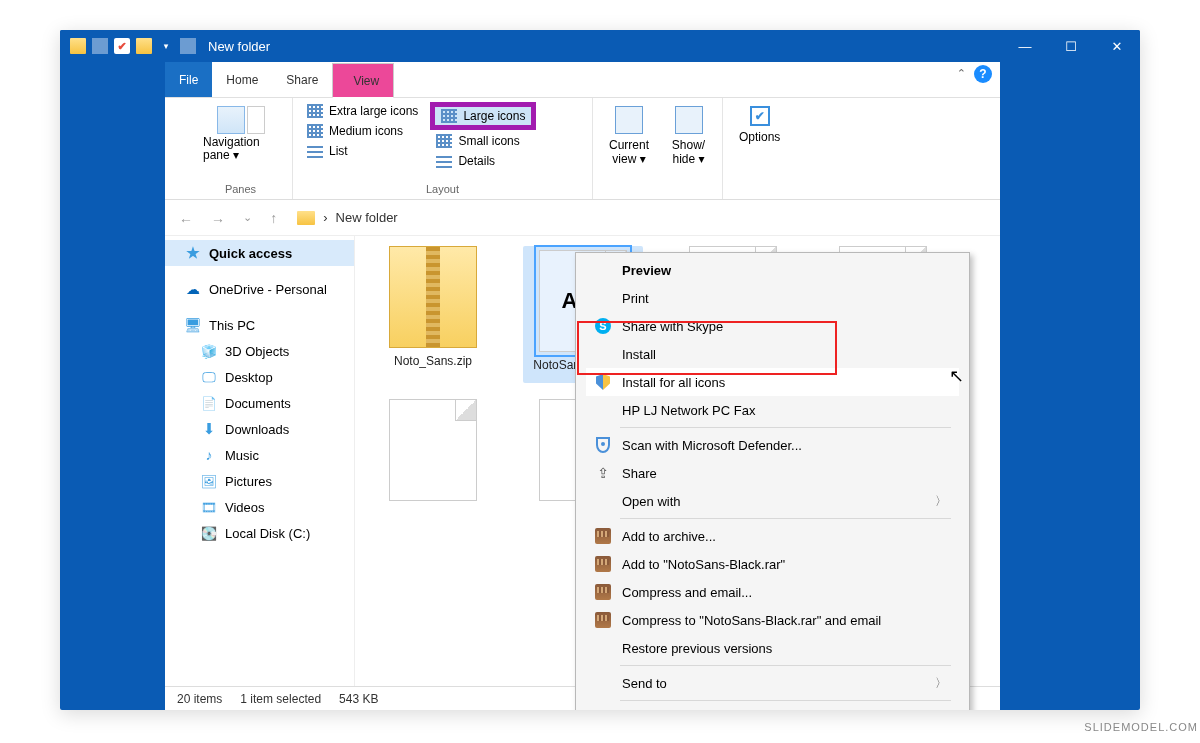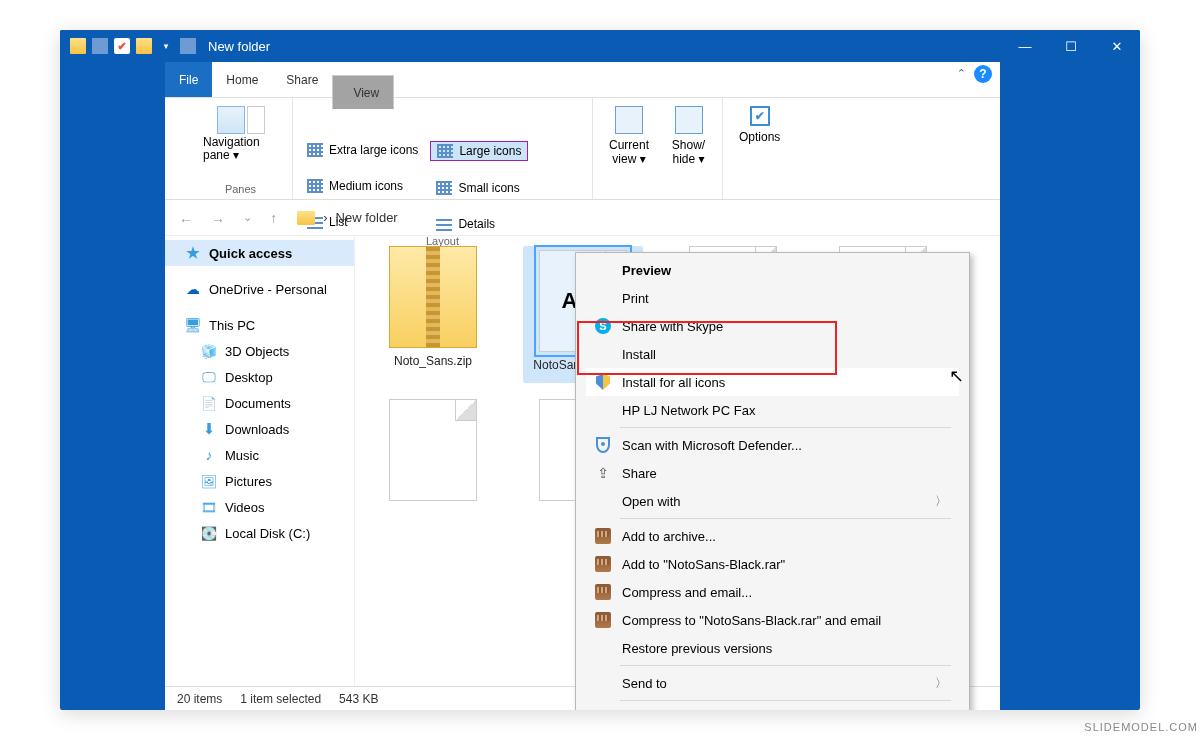--- a/index.html
+++ b/index.html
@@ -17,35 +17,35 @@
   .win-controls { position: absolute; right: 0; top: 0; display: flex; }
   .win-btn { width: 46px; height: 32px; display: flex; align-items: center; justify-content: center; color: #fff; }
 
   
   .explorer { position: absolute; left: 105px; top: 32px; width: 835px; height: 648px; background: #fff; display: flex; flex-direction: column; }
 
   
   .tabs-row { height: 36px; display: flex; align-items: center; font-size: 12px; border-bottom: 1px solid #e0e0e0; background:#fff; position:relative;}
   .file-tab { background: #1a6fc4; color: #fff; padding: 4px 14px; height:100%; display:flex; align-items:center;}
   .tab { padding: 4px 14px; color: #333; height:100%; display:flex; align-items:center;}
-  .tab.active { border: 1px solid #ccc; border-bottom: 1px solid #fff; background:#a3a3a3; position:relative; top:13px;padding-left:20px;}
+  .tab.active { border: 1px solid #ccc; border-bottom: 1px solid #fff; background:#ec4899; position:relative; top:1px;padding-left:20px;}
   .help-icon { position:absolute; right:8px; top:3px; width:18px; height:18px; border-radius:50%; background:#1a8cff; color:#fff; display:flex; align-items:center; justify-content:center; font-size:12px; font-weight:bold;}
   .collapse-icon { position:absolute; right:34px; top:5px; color:#666; font-size:11px;}
 
   
   .ribbon { height: 102px; border-bottom: 1px solid #ddd; display: flex; background:#fff; font-size:12px;}
   .rib-group { border-right: 1px solid #e5e5e5; display:flex; flex-direction:column; padding:4px 8px 0;}
   .rib-content { flex:1; display:flex; align-items:flex-start; gap:6px;}
   .rib-label { text-align:center; color:#666; font-size:11px; padding:2px 0 4px;}
   .nav-pane-btn { display:flex; flex-direction:column; align-items:center; padding:4px 6px; gap:2px;}
   .nav-pane-ico { width:28px; height:28px; border:1px solid #88b8e8; background:linear-gradient(#e8f2fb,#d0e5f8);}
   .nav-pane-ico2 { width:18px; height:28px; border:1px solid #ccc; margin-left:2px;}
-  .layout-col { display:flex; flex-direction:column; gap:18px;margin-top:39px; }
+  .layout-col { display:flex; flex-direction:column; gap:2px; }
   .layout-item { display:flex; align-items:center; gap:6px; padding:2px 6px; white-space:nowrap;}
-  .layout-item.sel { background:#cce4f7; border:1px solid #a21caf;}
+  .layout-item.sel { background:#cce4f7; border:5px solid #a21caf;}
   .lay-ico { width:16px; height:14px; display:inline-block;}
   .lay-ico.grid { background: repeating-linear-gradient(0deg,#5a8fc7 0 2px,transparent 2px 4px), repeating-linear-gradient(90deg,#5a8fc7 0 2px,transparent 2px 4px);}
   .lay-ico.list { background: repeating-linear-gradient(0deg,#5a8fc7 0 2px,transparent 2px 5px);}
   .rib-btn { display:flex; flex-direction:column; align-items:center; padding:4px 8px; text-align:center; gap:4px; max-width:60px;}
   .rib-btn-ico { width:28px; height:28px; border:1px solid #6aa0d8; background:#e8f2fb;}
   .rib-check { width:20px; height:20px; border:2px solid #3a8fdd; display:flex; align-items:center; justify-content:center; color:#3a8fdd; font-weight:bold;}
 
   
   .addr-row { height: 36px; display:flex; align-items:center; padding:0 10px; gap:10px; border-bottom:1px solid #eee;}
   .addr-nav { color:#999; font-size:14px; padding:0 4px;}

